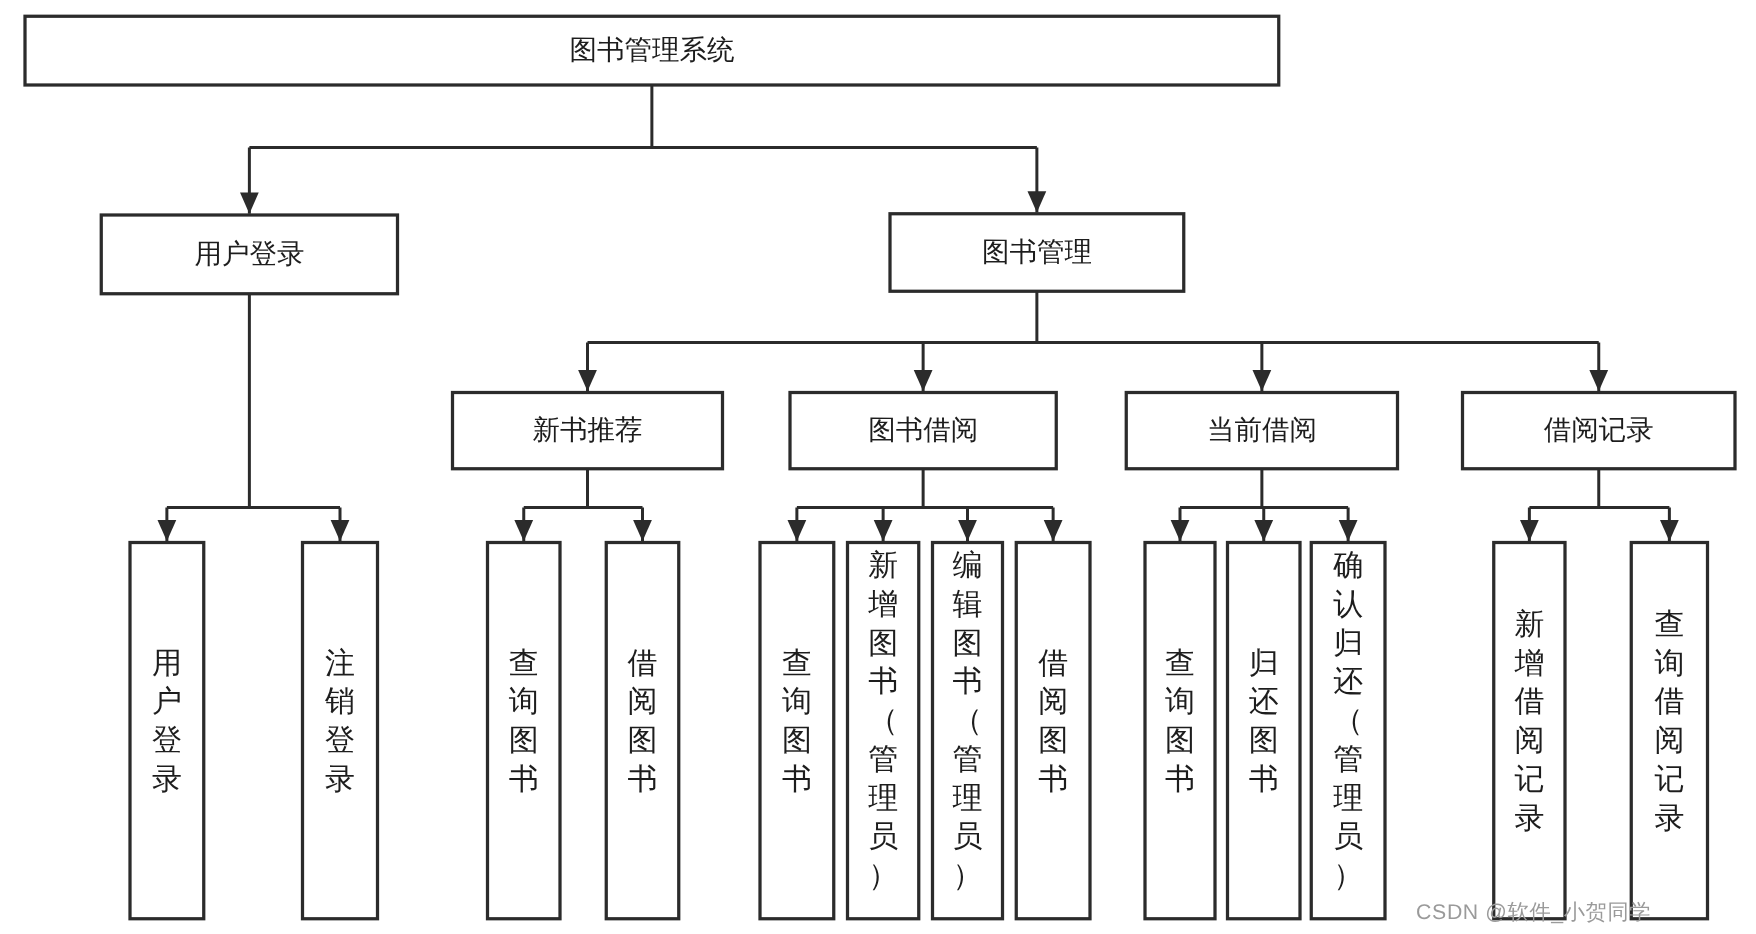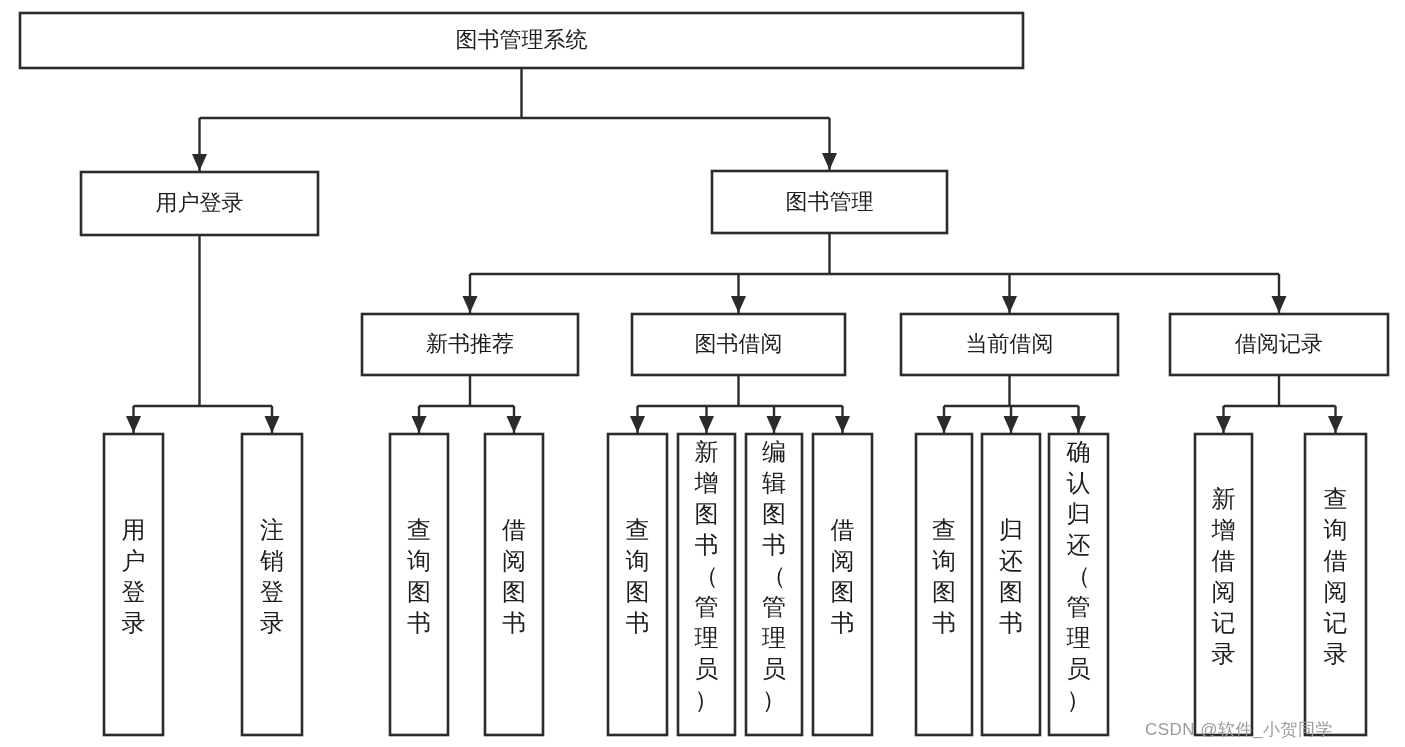--- a/index.html
+++ b/index.html
@@ -52,21 +52,21 @@
     dominant-baseline: middle;
   }
   .node-label-v {
     font-family: "Liberation Sans", "DejaVu Sans", sans-serif;
     font-size: 24px;
     fill: #1d1d1d;
     text-anchor: middle;
   }
   .watermark-text {
     position: absolute;
-    right: 8px;
+    right: 20px;
     bottom: 6px;
     font-family: "Liberation Sans", "DejaVu Sans", sans-serif;
     font-size: 17px;
     color: #9a9a9a;
     letter-spacing: 0.5px;
     white-space: nowrap;
     pointer-events: none;
   }
 </style>
 </head>

